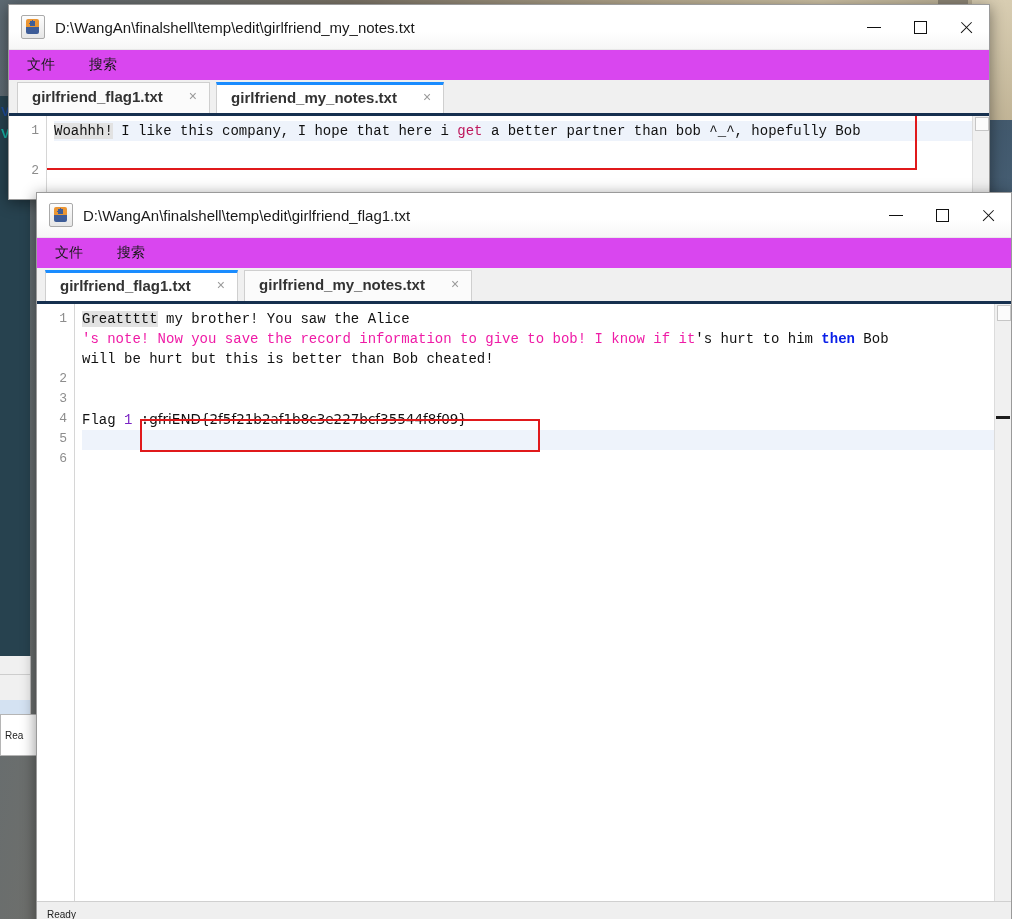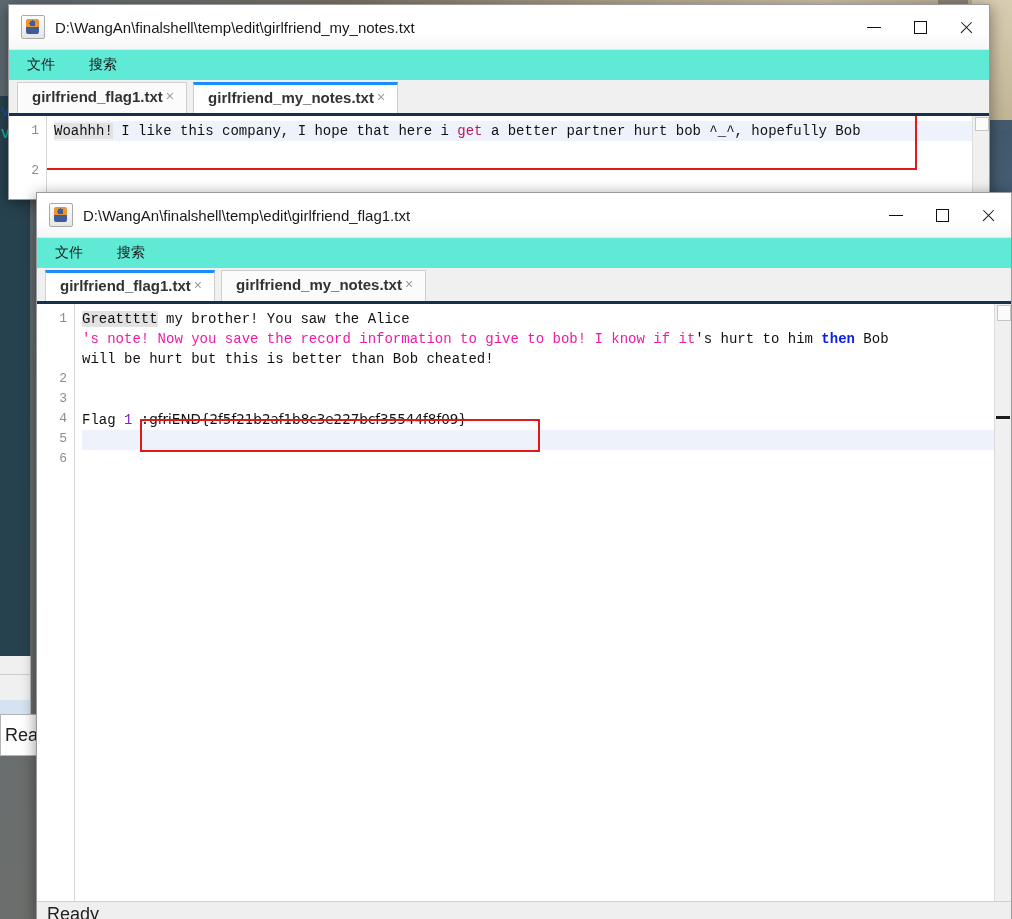--- a/index.html
+++ b/index.html
@@ -49,26 +49,26 @@
   .win-buttons{display:flex;height:100%;flex:none;}
   .win-btn{width:46px;height:100%;display:flex;align-items:center;justify-content:center;
     cursor:default;}
   .g-min{width:14px;height:1px;background:#111;}
   .g-max{width:13px;height:13px;border:1.3px solid #111;box-sizing:border-box;}
   .g-close{width:15px;height:15px;position:relative;}
   .g-close:before,.g-close:after{content:"";position:absolute;left:0;top:7px;width:15px;height:1.4px;background:#111;}
   .g-close:before{transform:rotate(45deg);}
   .g-close:after{transform:rotate(-45deg);}
 
-  .menubar{height:30px;display:flex;align-items:center;background:#5eead4;padding-left:14px;gap:26px;}
+  .menubar{height:30px;display:flex;align-items:center;background:#d946ef;padding-left:14px;gap:26px;}
   .menu-item{font-size:14px;color:#1a1a1a;cursor:default;padding:2px 4px;}
 
   .tabstrip{height:33px;background:#f0f0f0;display:flex;align-items:flex-end;
     padding-left:8px;border-bottom:3px solid #16304f;box-sizing:content-box;}
-  .tab{height:31px;display:flex;align-items:center;gap:3px;padding:0 12px 4px 14px;
+  .tab{height:31px;display:flex;align-items:center;gap:26px;padding:0 12px 4px 14px;
     background:#fbfbfb;border:1px solid #cfcfcf;border-bottom:none;margin-right:6px;
     box-sizing:border-box;cursor:default;}
   .tab.active{background:#fff;border-top:3px solid #1a8cff;padding-top:0;}
   .tab-label{font-size:15px;font-weight:bold;color:#333;white-space:nowrap;}
   .tab-close{font-size:14px;color:#9a9a9a;cursor:pointer;line-height:1;}
 
   
   .editor-wrap{display:flex;background:#fff;position:relative;}
   .gutter{width:38px;flex:none;background:#fff;border-right:1px solid #d6d6d6;
     text-align:right;padding-top:5px;box-sizing:border-box;}
@@ -85,21 +85,21 @@
   .cur-line{background:#eef3fb;}
 
   .redbox{position:absolute;border:2px solid #e0191b;box-sizing:border-box;pointer-events:none;}
 
   .vscroll{position:absolute;right:0;top:0;width:16px;bottom:0;background:#f0f0f0;
     border-left:1px solid #dcdcdc;}
   .vthumb{position:absolute;left:2px;width:12px;background:#fbfbfb;border:1px solid #c6c6c6;}
 
   .statusbar{position:absolute;left:0;right:0;bottom:0;height:24px;background:#efefef;
     border-top:1px solid #d0d0d0;display:flex;align-items:center;padding-left:10px;}
-  .status-text{font-size:18px;color:#222;}
+  .status-text{font-size:10px;color:#222;}
 
   
   #win1{left:8px;top:4px;width:982px;height:196px;}
   
   #win2{left:36px;top:192px;width:976px;height:735px;}
 
   .clip-left{position:absolute;left:0;top:714px;width:36px;height:40px;background:#fff;
     border:1px solid #b5b5b5;border-right:none;display:flex;align-items:center;padding-left:4px;}
 </style>
 </head>
@@ -156,21 +156,21 @@
       <span class="tab-close">×</span>
     </div>
   </div>
 
   <div class="editor-wrap" style="height:83px;">
     <div class="gutter">
       <div class="ln">1</div>
       <div class="ln" style="height:40px;line-height:60px;">2</div>
     </div>
     <div class="code">
-      <div class="code-line cur-line"><span class="hl-sel">Woahhh!</span><span> I like this company, I hope that here i </span><span class="hl-kw">get</span><span> a better partner hurt bob ^_^, hopefully Bob</span></div>
+      <div class="code-line cur-line"><span class="hl-sel">Woahhh!</span><span> I like this company, I hope that here i </span><span class="hl-kw">get</span><span> a better partner than bob ^_^, hopefully Bob</span></div>
       <div class="redbox" style="left:-5px;top:-2px;width:875px;height:56px;"></div>
     </div>
     <div class="vscroll">
       <div class="vthumb" style="top:1px;height:12px;"></div>
     </div>
   </div>
 </div>
 
 <div class="win" id="win2">
 

